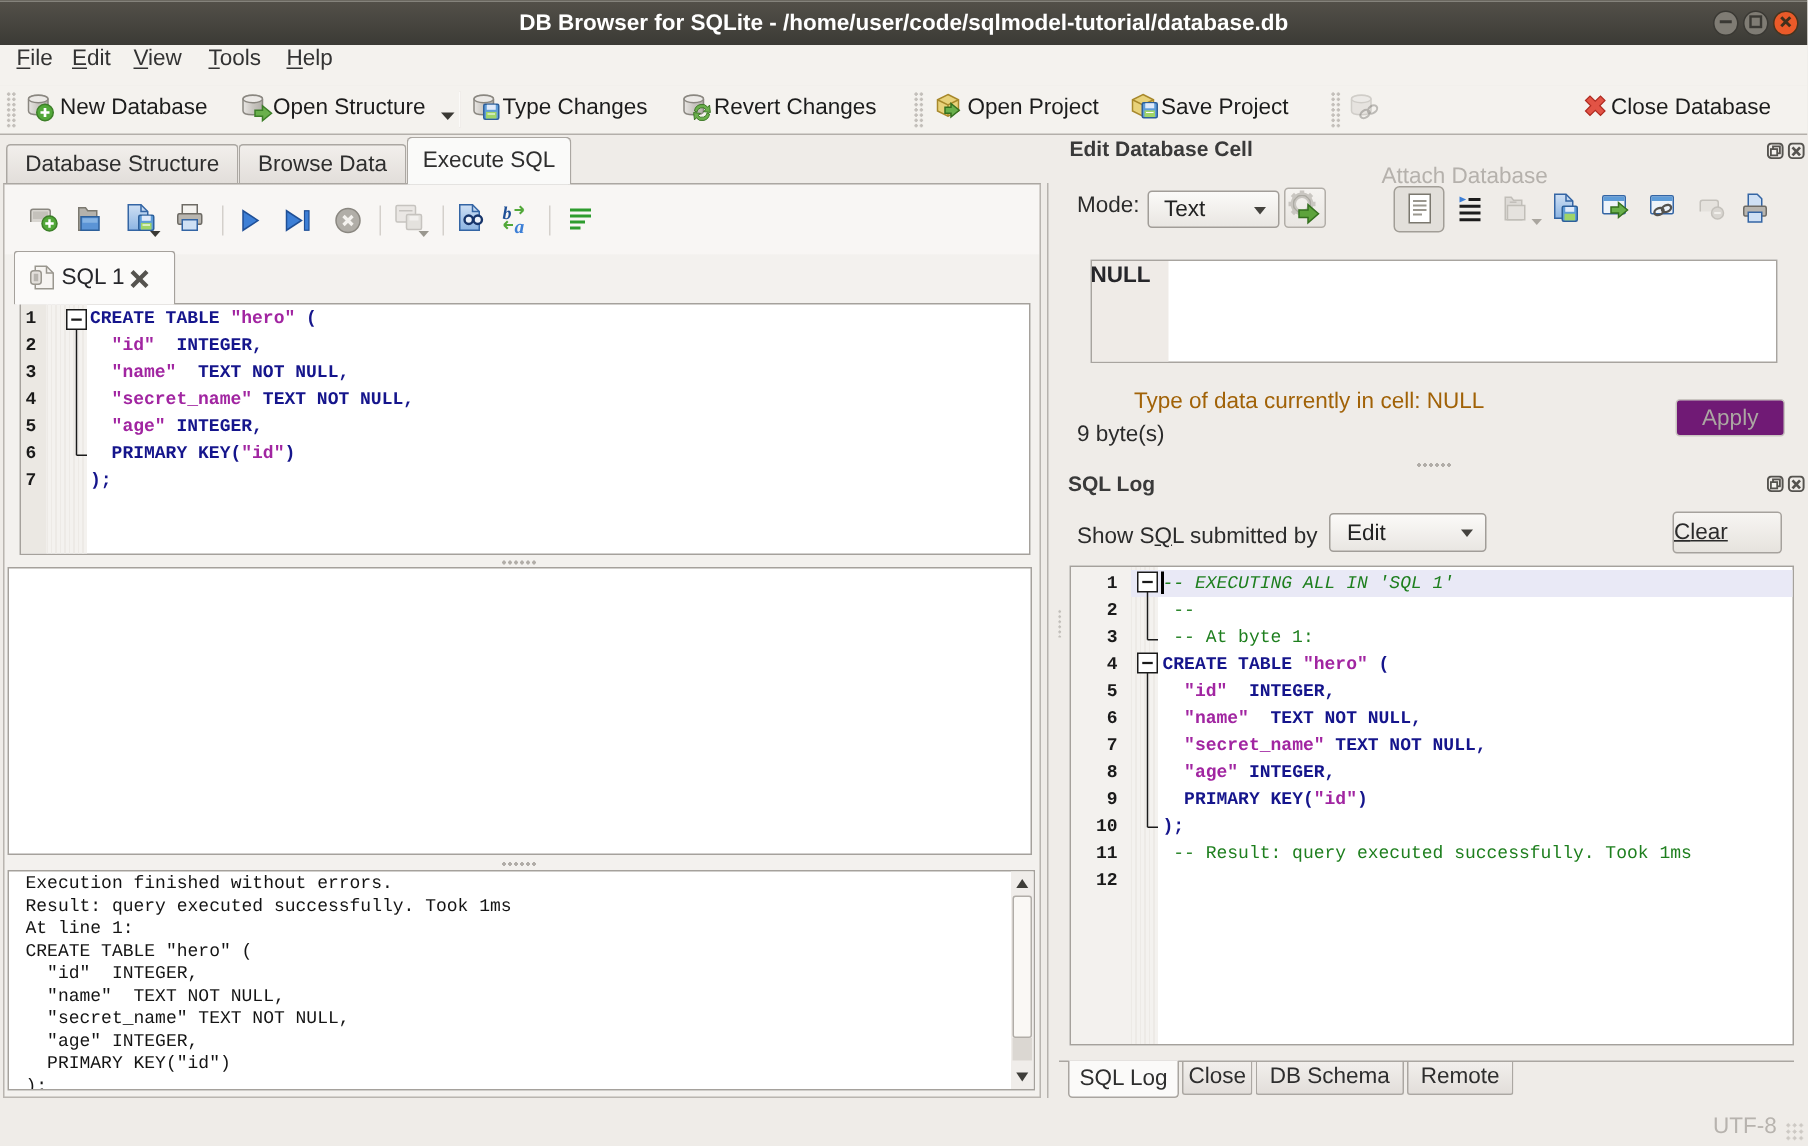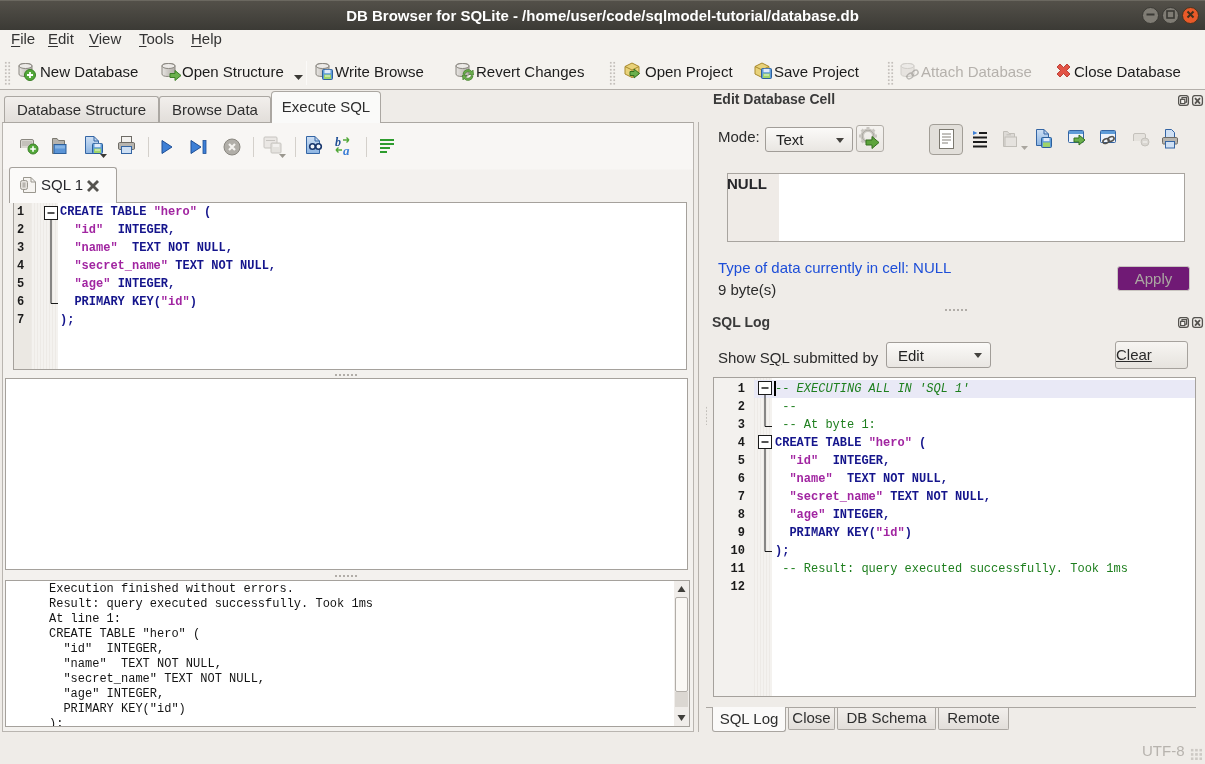--- a/index.html
+++ b/index.html
@@ -146,27 +146,27 @@
     <ellipse cx="915" cy="16" rx="3.4" ry="2.4" fill="none" stroke="#6b6964" stroke-width="1.4" transform="rotate(-35 915 16)"></ellipse>
   </g>
 
   <g transform="translate(1055,6)">
     <path d="M2 4 L5 1 L8.5 4.5 L12 1 L15 4 L11.5 7.5 L15 11 L12 14 L8.5 10.5 L5 14 L2 11 L5.5 7.5 Z" fill="#e25345" stroke="#b02a20" stroke-width="0.8"></path>
   </g>
 </svg>
 <div class="abs tbtext" style="left:40px;">New Database</div>
 <div class="abs tbtext" style="left:182px;">Open Structure</div>
 <div class="abs tbsep" style="left:306px;"></div>
-<div class="abs tbtext" style="left:335px;">Write Browse</div>
+<div class="abs tbtext" style="left:335px;">Type Changes</div>
 <div class="abs tbtext" style="left:476px;">Revert Changes</div>
 <div class="abs tbgrip" style="left:609px;"></div>
 <div class="abs tbtext" style="left:645px;">Open Project</div>
 <div class="abs tbtext" style="left:774px;">Save Project</div>
 <div class="abs tbgrip" style="left:887px;"></div>
-<div class="abs tbtext" style="left:921px; color:#b5b1ac;">Attach Database</div>
+<div class="abs tbtext" style="left:921px; color:#b5b1ac;margin-top:46px;">Attach Database</div>
 <div class="abs tbtext" style="left:1074px;">Close Database</div>
 
 <div class="abs maintab" style="left:4px; width:155px;">
     <div>Database Structure</div>
   </div>
 <div class="abs maintab" style="left:159px; width:112px;">
     <div>Browse Data</div>
   </div>
 <div class="abs maintab" id="tab-active" style="left:271px; width:110px;">
     <div>Execute SQL</div>
@@ -288,21 +288,21 @@
   <line x1="11" y1="16.5" x2="11" y2="100.5" stroke="#1a1a1a"></line>
   <line x1="11" y1="100.5" x2="18" y2="100.5" stroke="#1a1a1a"></line>
 </svg>
 
 <div class="abs dots-h" style="left:334px; top:373px; width:24px;"></div>
 
 <div class="abs frame" style="left:5px; top:378px; width:683px; height:192px;"></div>
 <div class="abs dots-h" style="left:334px; top:574px; width:24px;"></div>
 
 <div class="abs frame" style="left:5px; top:580px; width:685px; height:147px;"></div>
-<pre class="abs" style="left:17px; top:582px; font-size:12px; line-height:15px; color:#141414; width:650px; height:144px; overflow:hidden;margin-left:32px;">Execution finished without errors.
+<pre class="abs" style="left:17px; top:582px; font-size:12px; line-height:15px; color:#141414; width:650px; height:144px; overflow:hidden;">Execution finished without errors.
 Result: query executed successfully. Took 1ms
 At line 1:
 CREATE TABLE "hero" (
   "id"  INTEGER,
   "name"  TEXT NOT NULL,
   "secret_name" TEXT NOT NULL,
   "age" INTEGER,
   PRIMARY KEY("id")
 );</pre>
 
@@ -422,21 +422,21 @@
     <linearGradient id="bluedoc2" x1="0" y1="0" x2="0" y2="1">
       <stop offset="0" stop-color="#cfe0f4"></stop>
         <stop offset="1" stop-color="#8cb4e2"></stop>
     </linearGradient>
   </defs>
 </svg>
 
 <div class="abs" style="left:727px; top:173px; width:458px; height:69px; background:#fff; border:1px solid #a8a49f;"></div>
 <div class="abs" style="left:728px; top:174px; width:51px; height:67px; background:#efebe7;"></div>
 <div class="abs" style="left:727px; top:175px; font-size:15px; font-weight:bold; color:#26262a;">NULL</div>
-<div class="abs" style="left:718px; top:259px; font-size:15px; color:#1d4ed8;text-align:center;">Type of data currently in cell: NULL</div>
+<div class="abs" style="left:756px; top:259px; font-size:15px; color:#a16207;text-align:center;">Type of data currently in cell: NULL</div>
 <div class="abs" style="left:718px; top:281px; font-size:15px; color:#2b2b2b;">9 byte(s)</div>
 <div class="abs btn-dis" style="left:1117px; top:266px; width:73px; height:25px; line-height:23px;">Apply</div>
 <div class="abs dots-h" style="left:944px; top:308px; width:24px;"></div>
 
 <div class="abs" style="left:718px; top:349px; font-size:15px; color:#2b2b2b;">Show S<u>Q</u>L submitted by</div>
 <div class="abs combo" style="left:886px; top:342px; width:105px; height:26px;">
   <span style="position:absolute; left:11px; top:4px;">Edit</span>
     <span class="arr"></span>
   </div>
 <div class="abs btn" style="left:1115px; top:341px; width:73px; height:28px; line-height:26px;"><u>C</u>lear</div>

